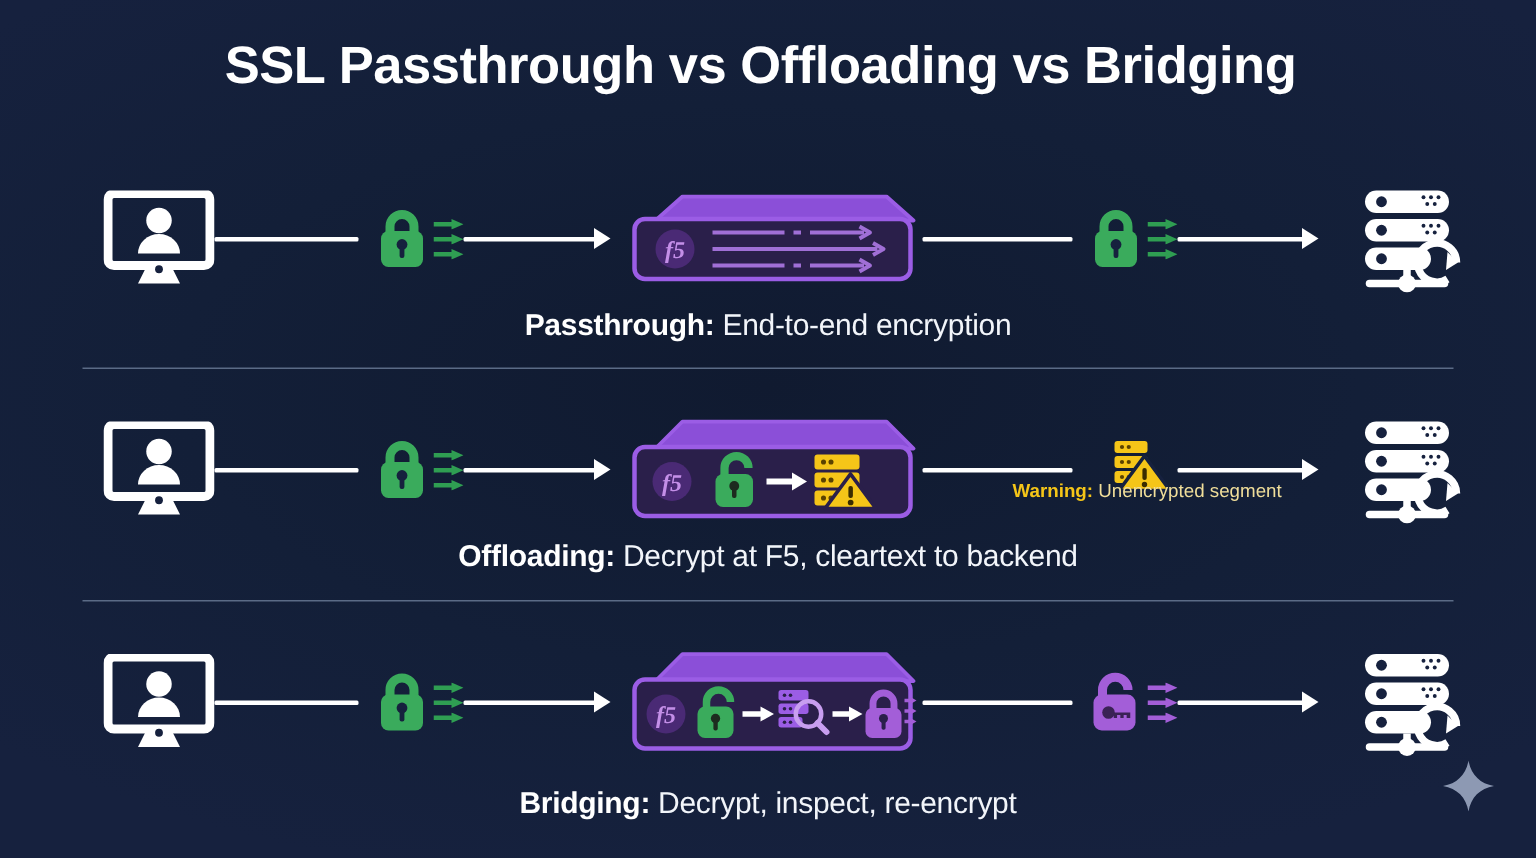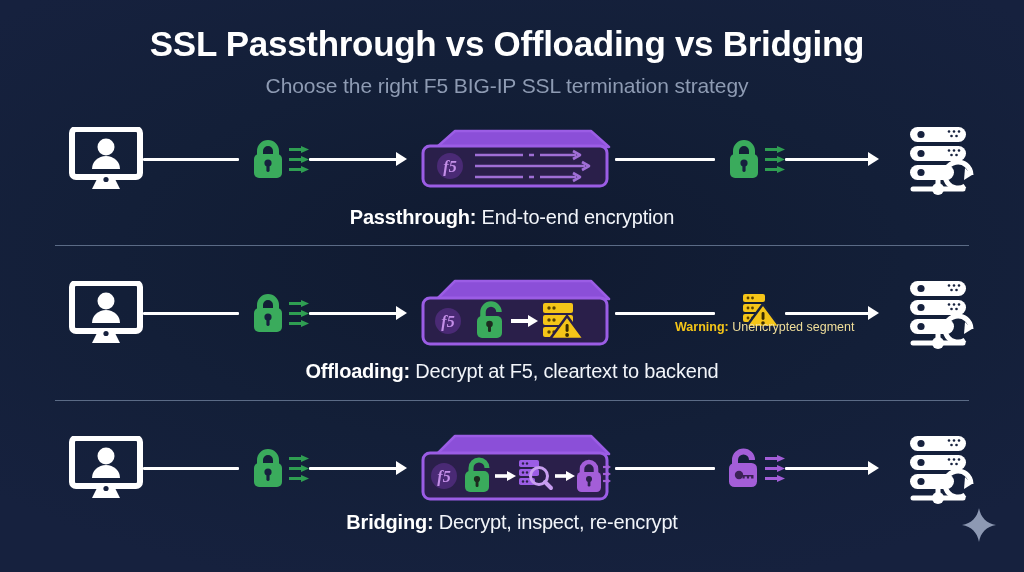--- a/index.html
+++ b/index.html
@@ -116,21 +116,20 @@
   
   .sparkle { position: absolute; right: 28px; bottom: 26px; }
 </style>
 </head>
 <body>
 
 <div id="stage">
 
   <div class="header">
     <div class="title">SSL Passthrough vs Offloading vs Bridging</div>
-    <div class="subtitle">Choose the right F5 BIG-IP SSL termination strategy</div>
   </div>
 
   <div class="row" id="row-1">
     <div class="flow">
 
       <div class="cell" style="width:96px">
         <svg width="74" height="64" viewBox="0 0 74 64">
           <rect x="3" y="2" width="68" height="48" rx="4" fill="none" stroke="#ffffff" stroke-width="6"></rect>
           <circle cx="37" cy="20" r="8.5" fill="#ffffff"></circle>
           <path d="M23 42 a14 13 0 0 1 28 0 z" fill="#ffffff"></path>
@@ -565,21 +564,21 @@
           <circle cx="16" cy="49.5" r="3.6" fill="#16213e"></circle>
           <path d="M33 57 v7" stroke="#ffffff" stroke-width="5" fill="none"></path>
           <path d="M8 66 h50" stroke="#ffffff" stroke-width="5" fill="none" stroke-linecap="round"></path>
           <circle cx="33" cy="66" r="6" fill="#ffffff"></circle>
           <path d="M66 52 a13 13 0 1 0 -6 11" fill="none" stroke="#ffffff" stroke-width="5"></path>
           <path d="M60 45 l7 7 l-8 5 z" fill="#ffffff"></path>
         </svg>
       </div>
     </div>
 
-    <div class="caption" style="margin-top:2px">
+    <div class="caption" style="margin-top:16px">
       <b>Bridging:</b><span> Decrypt, inspect, re-encrypt</span>
     </div>
   </div>
 
   <div class="sparkle">
     <svg width="34" height="34" viewBox="0 0 34 34">
       <path d="M17 0 C18.6 9.4 24.6 15.4 34 17 C24.6 18.6 18.6 24.6 17 34 C15.4 24.6 9.4 18.6 0 17 C9.4 15.4 15.4 9.4 17 0 Z" fill="#8d99b3"></path>
     </svg>
   </div>
 

